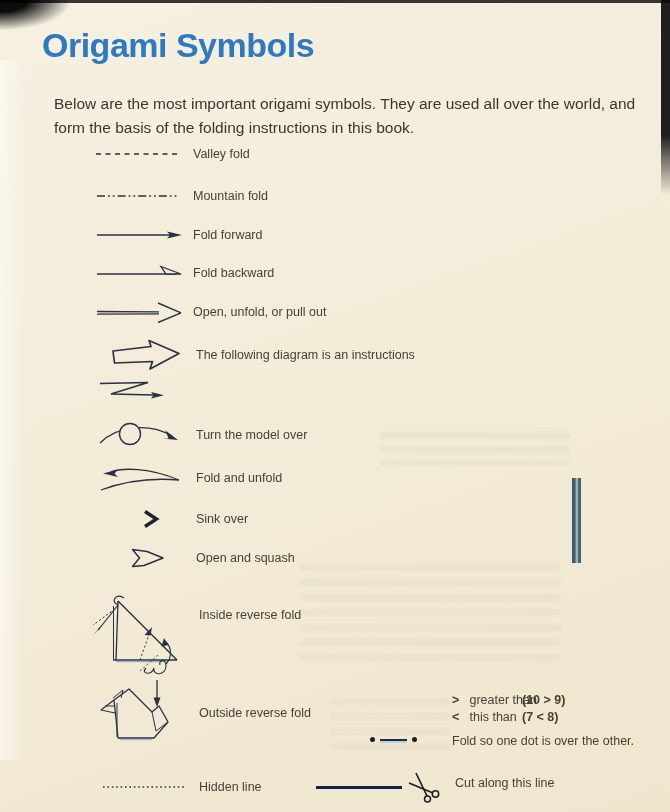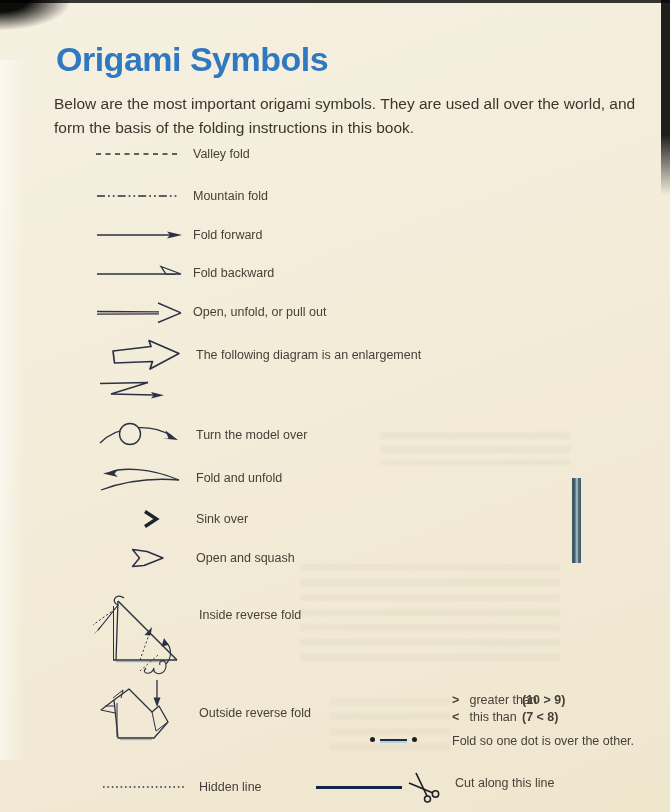--- a/index.html
+++ b/index.html
@@ -17,21 +17,21 @@
   .edge-left-light{position:absolute;left:0;top:60px;width:26px;height:700px;
     background:linear-gradient(to right,rgba(255,255,252,.55),rgba(255,255,252,0));}
   .ghost{position:absolute;filter:blur(1.2px);pointer-events:none;}
   .g1{left:380px;top:425px;width:190px;height:40px;
     background:repeating-linear-gradient(rgba(140,140,125,0) 0 7px,rgba(140,140,125,.07) 7px 14px);}
   .g2{left:300px;top:556px;width:260px;height:110px;
     background:repeating-linear-gradient(rgba(140,140,120,0) 0 8px,rgba(140,140,120,.06) 8px 15px);}
   .g3{left:330px;top:690px;width:120px;height:60px;
     background:repeating-linear-gradient(rgba(140,140,120,0) 0 8px,rgba(140,140,120,.05) 8px 15px);}
 
-  .title{position:absolute;left:42px;top:26px;margin:14px;
+  .title{position:absolute;left:42px;top:26px;margin:0;
     font-size:34px;font-weight:600;letter-spacing:-.5px;color:#2f79c0;}
   .intro{position:absolute;left:42px;top:80px;width:606px;margin:12px;
     font-size:15.5px;line-height:1.55;color:#3c352d;}
 
   .lbl{position:absolute;font-size:12.5px;color:#463f37;line-height:16px;white-space:nowrap;}
   .sym{position:absolute;}
   svg{display:block;overflow:visible;}
 
   .cmp{position:absolute;left:452px;font-size:12.5px;color:#463f37;line-height:16px;}
   .cmp-sym{display:inline-block;width:14px;font-weight:700;}
@@ -100,21 +100,21 @@
       <path d="M85,11.8 L62,2 M85,11.8 L62,21.5" fill="none" stroke="#2a3142" stroke-width="1.4"></path>
     </svg>
   </div>
   <div class="lbl" style="left:193px;top:304px">Open, unfold, or pull out</div>
 
   <div class="sym" style="left:110px;top:339px">
     <svg width="72" height="36">
       <path d="M3,12 L41,7.5 L39,1.5 L69,14.5 L40,30 L42.5,22.5 L4.5,24 Z" fill="none" stroke="#2a3142" stroke-width="1.7" stroke-linejoin="round"></path>
     </svg>
   </div>
-  <div class="lbl" style="left:196px;top:347px">The following diagram is an enlargement</div>
+  <div class="lbl" style="left:196px;top:347px">The following diagram is an instructions</div>
 
   <div class="sym" style="left:98px;top:379px">
     <svg width="86" height="22">
       <path d="M2,4.5 L50,3.5 L13,15 L56,16" fill="none" stroke="#2a3142" stroke-width="1.4"></path>
       <polygon points="66,16.2 53,13 55.5,16.2 53,19.4" fill="#2a3142"></polygon>
     </svg>
   </div>
 
   <div class="sym" style="left:98px;top:421px">
     <svg width="88" height="30">

